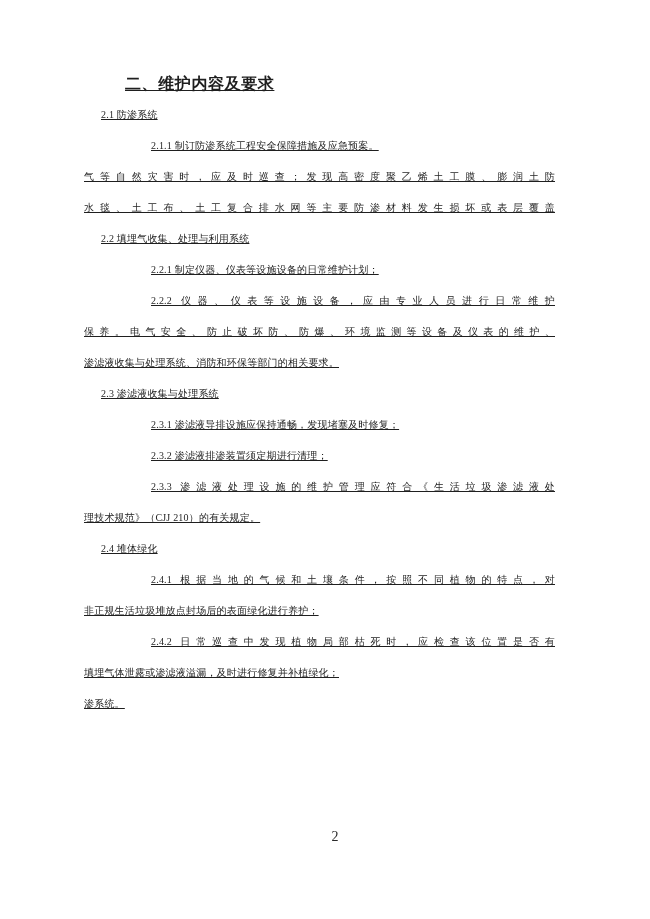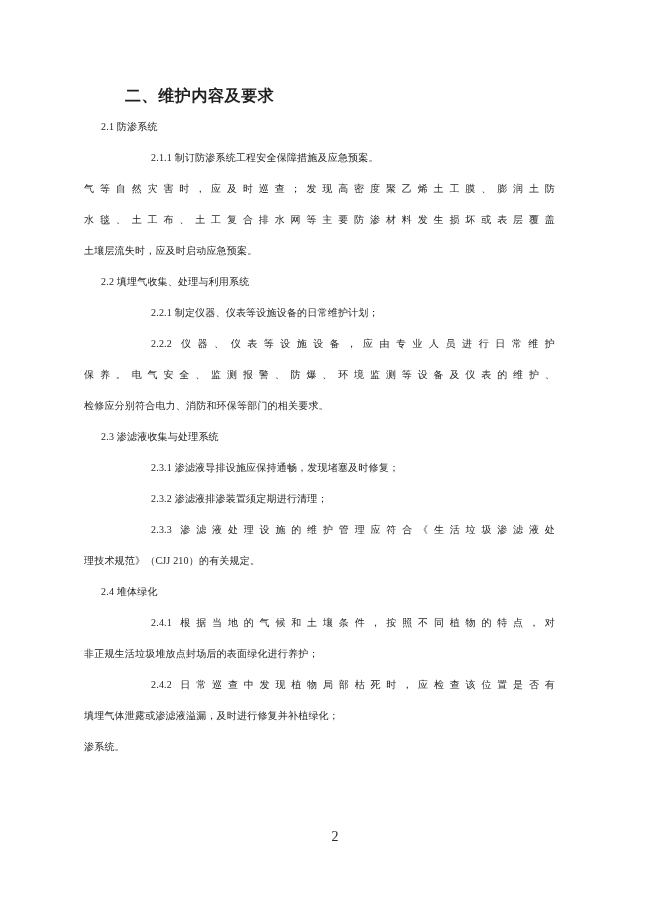--- a/index.html
+++ b/index.html
@@ -12,22 +12,23 @@
     width: 650px;
     height: 919px;
     background: #ffffff;
     overflow: hidden;
     font-family: "Liberation Serif", "DejaVu Serif", serif;
     color: #1f1f1f;
   }
   .text-block {
     position: absolute;
     left: 84px;
-    top: 80px;
+    top: 68px;
     width: 471px;
+    text-decoration: underline;
   }
   .line {
     height: 31px;
     line-height: 31px;
     font-size: 10px;
     white-space: nowrap;
     letter-spacing: 0.2px;
   }
   .line.just {
     white-space: normal;
@@ -58,26 +59,25 @@
 </head>
 <body>
 
 <div class="page">
   <div class="text-block" id="text-block">
       <div class="line indent-heading bold">二、维护内容及要求</div>
       <div class="line indent-section">2.1 防渗系统</div>
       <div class="line indent-item">2.1.1 制订防渗系统工程安全保障措施及应急预案。</div>
       <div class="line indent-none just">气等自然灾害时，应及时巡查；发现高密度聚乙烯土工膜、膨润土防</div>
       <div class="line indent-none just">水毯、土工布、土工复合排水网等主要防渗材料发生损坏或表层覆盖</div>
-      <div class="line indent-none">土壤层流失时，应及时启动应急预案。</div>
       <div class="line indent-section">2.2 填埋气收集、处理与利用系统</div>
       <div class="line indent-item">2.2.1 制定仪器、仪表等设施设备的日常维护计划；</div>
       <div class="line indent-item just">2.2.2 仪器、仪表等设施设备，应由专业人员进行日常维护</div>
-      <div class="line indent-none just">保养。电气安全、监测报警、防爆、环境监测等设备及仪表的维护、</div>
-      <div class="line indent-none">检修应分别符合电力、消防和环保等部门的相关要求。</div>
+      <div class="line indent-none just">保养。电气安全、防止破坏防、防爆、环境监测等设备及仪表的维护、</div>
+      <div class="line indent-none">渗滤液收集与处理系统、消防和环保等部门的相关要求。</div>
       <div class="line indent-section">2.3 渗滤液收集与处理系统</div>
       <div class="line indent-item">2.3.1 渗滤液导排设施应保持通畅，发现堵塞及时修复；</div>
       <div class="line indent-item">2.3.2 渗滤液排渗装置须定期进行清理；</div>
       <div class="line indent-item just">2.3.3 渗滤液处理设施的维护管理应符合《生活垃圾渗滤液处</div>
       <div class="line indent-none">理技术规范》（CJJ 210）的有关规定。</div>
       <div class="line indent-section">2.4 堆体绿化</div>
       <div class="line indent-item just">2.4.1 根据当地的气候和土壤条件，按照不同植物的特点，对</div>
       <div class="line indent-none">非正规生活垃圾堆放点封场后的表面绿化进行养护；</div>
       <div class="line indent-item just">2.4.2 日常巡查中发现植物局部枯死时，应检查该位置是否有</div>
       <div class="line indent-none">填埋气体泄露或渗滤液溢漏，及时进行修复并补植绿化；</div>

